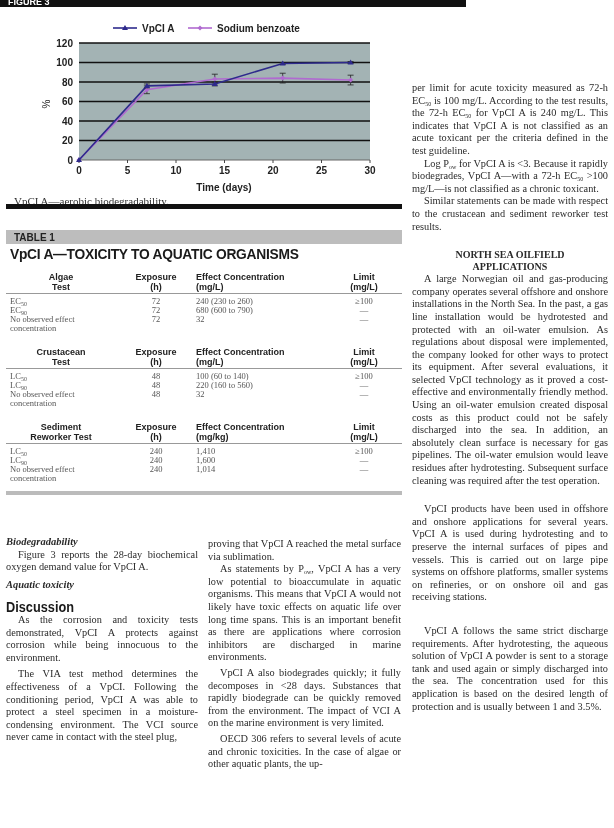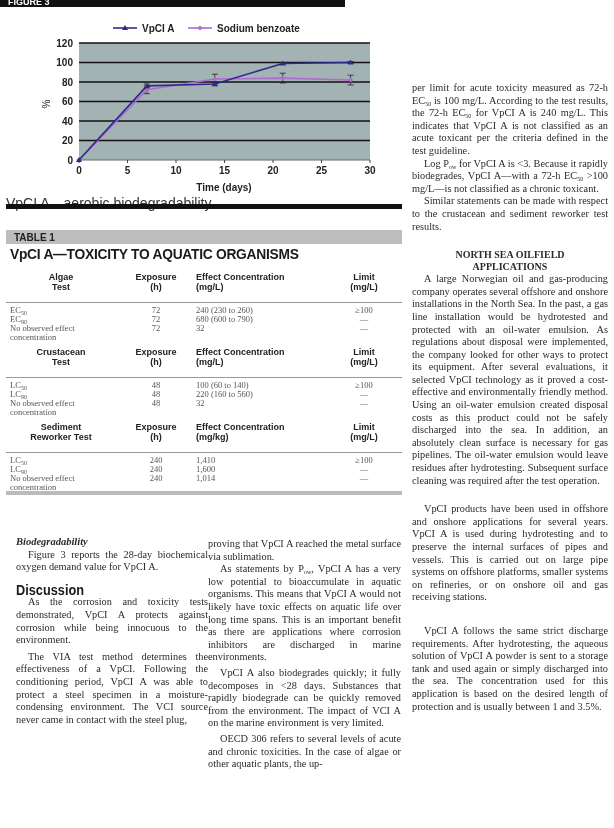--- a/index.html
+++ b/index.html
@@ -1,24 +1,24 @@
 <!DOCTYPE html>
 <html><head>
 <meta charset="utf-8">
 <style>
   html, body { margin:0; padding:0; background:#fff; }
   body { width:614px; height:828px; position:relative; overflow:hidden; font-family:"Liberation Serif", serif; color:#222; }
-  #fig-header { position:absolute; left:0; top:0; width:345px; height:7px; background:#111; color:#fff; font-family:"Liberation Sans",sans-serif; font-weight:bold; font-size:9px; line-height:4px; padding-left:8px; overflow:hidden; box-sizing:border-box; }
+  #fig-header { position:absolute; left:0; top:0; width:466px; height:7px; background:#111; color:#fff; font-family:"Liberation Sans",sans-serif; font-weight:bold; font-size:9px; line-height:4px; padding-left:8px; overflow:hidden; box-sizing:border-box; }
   #chart { position:absolute; left:0; top:8px; width:402px; height:190px; }
-  #fig-caption { position:absolute; left:6px; top:195px; font-family:Liberation Sans, sans-serif; font-size:14px; color:#333; }
+  #fig-caption { position:absolute; left:14px; top:195px; font-family:Liberation Serif, serif; font-size:11px; color:#333; }
   #fig-rule { position:absolute; left:6px; top:204px; width:396px; height:5px; background:#111; }
   #tbl-label { position:absolute; left:6px; top:230px; width:396px; height:14px; background:#bdbdbd; font-family:"Liberation Sans",sans-serif; font-weight:bold; font-size:10px; line-height:15px; padding-left:8px; box-sizing:border-box; color:#222; }
   #tbl-title { position:absolute; left:10px; top:245px; font-family:"Liberation Sans",sans-serif; font-weight:bold; font-size:15px; letter-spacing:-0.3px; color:#1a1a1a; transform:scaleX(0.92); transform-origin:left; }
   .tsec { position:absolute; left:6px; width:396px; }
-  .thead { display:flex; font-family:"Liberation Sans",sans-serif; font-weight:bold; font-size:9px; line-height:10px; text-align:center; border-bottom:1px solid #999; padding-bottom:10px; }
+  .thead { display:flex; font-family:"Liberation Sans",sans-serif; font-weight:bold; font-size:9px; line-height:10px; text-align:center; border-bottom:1px solid #999; padding-bottom:1px; }
   .trow { display:flex; font-size:8.5px; line-height:9px; color:#555; }
   .c1 { width:110px; text-align:left; padding-left:4px; box-sizing:border-box; }
   .c1h { width:110px; text-align:center; }
   .c2 { width:80px; text-align:center; }
   .c3 { width:130px; text-align:left; }
   .c4 { width:76px; text-align:center; }
   .tbl-bottom { position:absolute; left:6px; top:491px; width:396px; height:4px; background:#bbb; }
   .col { position:absolute; font-size:10.3px; line-height:12.6px; text-align:justify; color:#2a2a2a; }
   .col p { margin:0; text-indent:12px; }
   .col p.noindent { text-indent:0; }
@@ -219,23 +219,24 @@
       <div class="trow">
         <div class="c1"><span>No observed effect</span><div>concentration</div></div>
         <div class="c2">240</div>
         <div class="c3">1,014</div>
         <div class="c4">—</div>
       </div>
     </div>
   </div>
 <div class="tbl-bottom"></div>
 
-<div class="col" style="left:16px; top:536px; width:192px;">
+<div class="col" style="left:6px; top:536px; width:192px;">
   <div class="subhead" style="margin-top:0">Biodegradability</div>
   <p>Figure 3 reports the 28-day biochemical oxygen demand value for VpCI A.</p>
+  <div class="subhead" style="margin-top:5px">Aquatic toxicity</div>
   <div class="discussion" style="margin-top:10px">Discussion</div>
   <p>As the corrosion and toxicity tests demonstrated, VpCI A protects against corrosion while being innocuous to the environment.</p>
   <p style="margin-top:4px">The VIA test method determines the effectiveness of a VpCI. Following the conditioning period, VpCI A was able to protect a steel specimen in a moisture-condensing environment. The VCI source never came in contact with the steel plug,</p>
 </div>
 
 <div class="col" style="left:208px; top:538px; width:193px;">
   <p class="noindent">proving that VpCI A reached the metal surface via sublimation.</p>
   <p><span>As statements by P</span><sub>ow</sub><span>, VpCI A has a very low potential to bioaccumulate in aquatic organisms. This means that VpCI A would not likely have toxic effects on aquatic life over long time spans. This is an important benefit as there are applications where corrosion inhibitors are discharged in marine environments.</span></p>
   <p style="margin-top:3px">VpCI A also biodegrades quickly; it fully decomposes in &lt;28 days. Substances that rapidly biodegrade can be quickly removed from the environment. The impact of VCI A on the marine environment is very limited.</p>
   <p style="margin-top:3px">OECD 306 refers to several levels of acute and chronic toxicities. In the case of algae or other aquatic plants, the up-</p>

